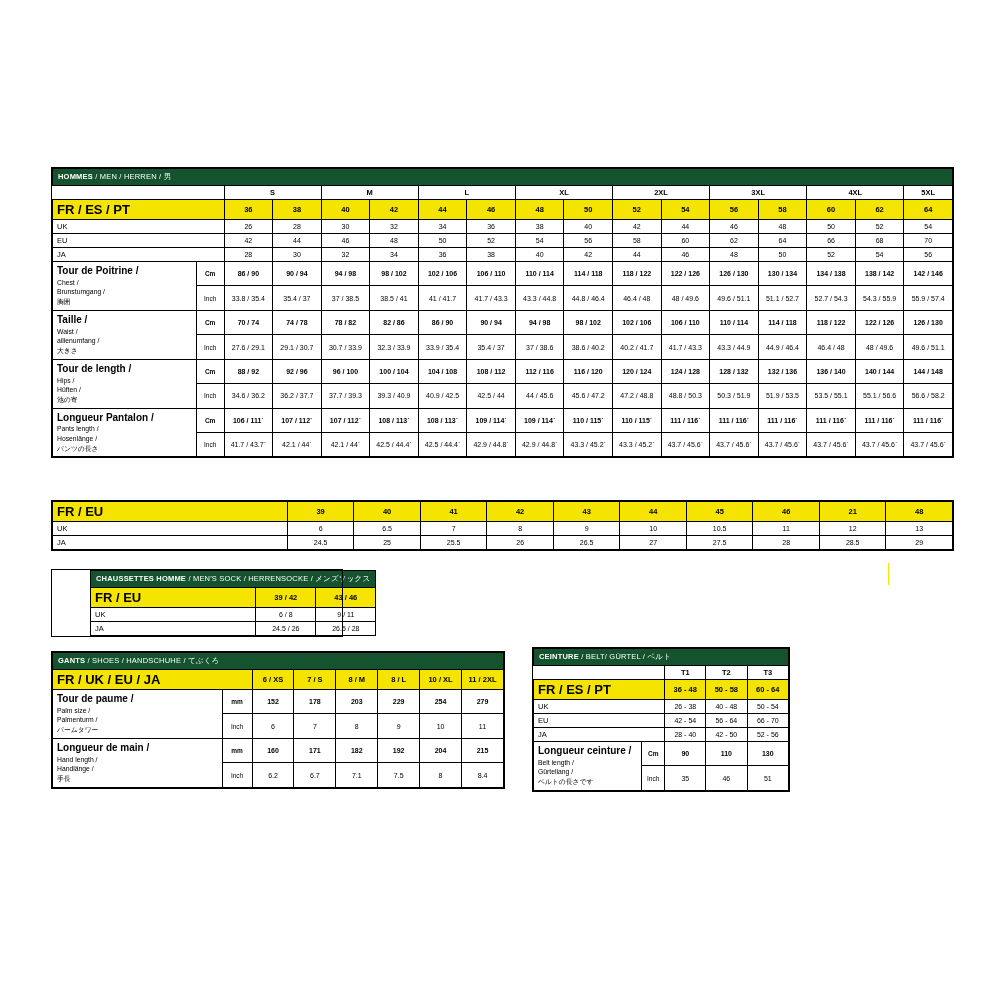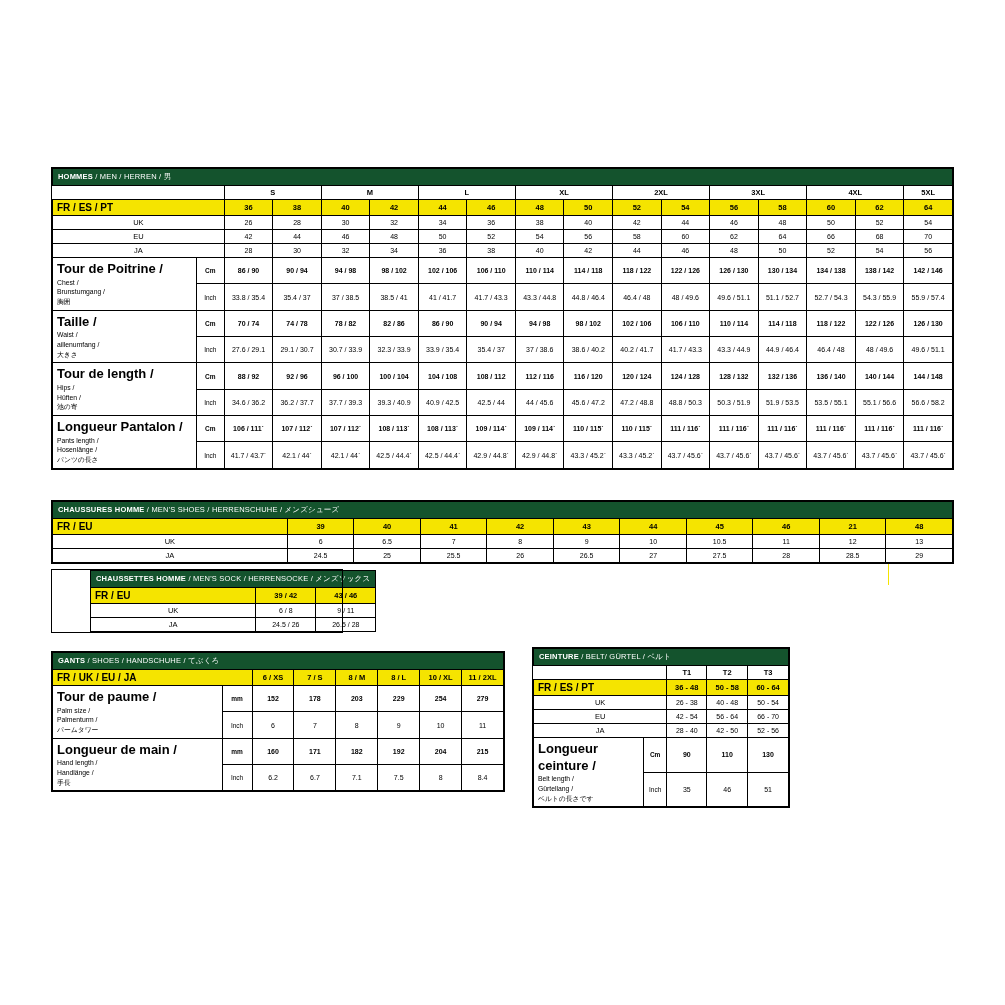--- a/index.html
+++ b/index.html
@@ -6,29 +6,29 @@
   body{width:1005px;height:1005px;font-family:"Liberation Sans",sans-serif;color:#000;}
   #page{position:relative;width:1005px;height:1005px;overflow:hidden;}
 
   table{border-collapse:collapse;}
   td,th{border:1px solid #000;padding:0;margin:0;font-weight:normal;}
 
   
   .hdr-black{background:#14532d;color:#fff;font-size:7.5px;font-weight:bold;letter-spacing:.2px;padding:3px 5px;text-align:left;}
   .hdr-black .lite{font-weight:normal;}
   .yellow{background:#f5e400;font-size:7.5px;font-weight:bold;text-align:center;padding:2px 0;}
-  .yellow-left{background:#f5e400;font-size:10px;font-weight:bold;text-align:left;padding:2px 4px;}
+  .yellow-left{background:#f5e400;font-size:13px;font-weight:bold;text-align:left;padding:2px 4px;}
   .sz{font-size:7.5px;font-weight:bold;text-align:center;padding:2px 0;background:#fff;}
-  .lbl{font-size:7.5px;text-align:center;padding:2px 4px;background:#fff;}
+  .lbl{font-size:7.5px;text-align:left;padding:2px 4px;background:#fff;}
   .val{font-size:7px;text-align:center;padding:2px 0;background:#fff;}
   .val-b{font-size:7px;font-weight:bold;text-align:center;padding:2px 0;background:#fff;}
   .unit{font-size:6.5px;font-weight:bold;text-align:center;background:#fff;}
   .unit-n{font-size:6.5px;text-align:center;background:#fff;}
   .meas{font-size:7.5px;text-align:left;padding:3px 4px;line-height:1.28;background:#fff;}
-  .meas b{font-size:13px;}
+  .meas b{font-size:10px;}
   .meas .sub{font-size:6.8px;}
   .nb{border:none;}
 
   
   #men{position:absolute;left:52px;top:168px;width:901px;}
   #shoes{position:absolute;left:52px;top:501px;width:901px;}
   #socks{position:absolute;left:52px;top:570px;width:252px;padding-left:38px;}
   #gloves{position:absolute;left:52px;top:652px;width:452px;}
   #belt{position:absolute;left:533px;top:648px;width:256px;}
 
@@ -344,26 +344,20 @@
           <col style="width:49px">
           <col style="width:49px">
           <col style="width:49px">
         <col style="width:49px">
           <col style="width:49px">
           <col style="width:49px">
           <col style="width:49px">
           <col style="width:49px">
       </colgroup>
       <tbody>
-          <tr>
-        <td class="hdr-black" colspan="11">
-          <span>CHAUSSURES HOMME</span>
-          <span class="lite">/ MEN'S SHOES / HERRENSCHUHE / メンズシューズ</span>
-        </td>
-      </tr>
       <tr>
         <td class="yellow-left">FR / EU</td>
         <td class="yellow">39</td>
         <td class="yellow">40</td>
         <td class="yellow">41</td>
         <td class="yellow">42</td>
         <td class="yellow">43</td>
         <td class="yellow">44</td>
         <td class="yellow">45</td>
         <td class="yellow">46</td>

